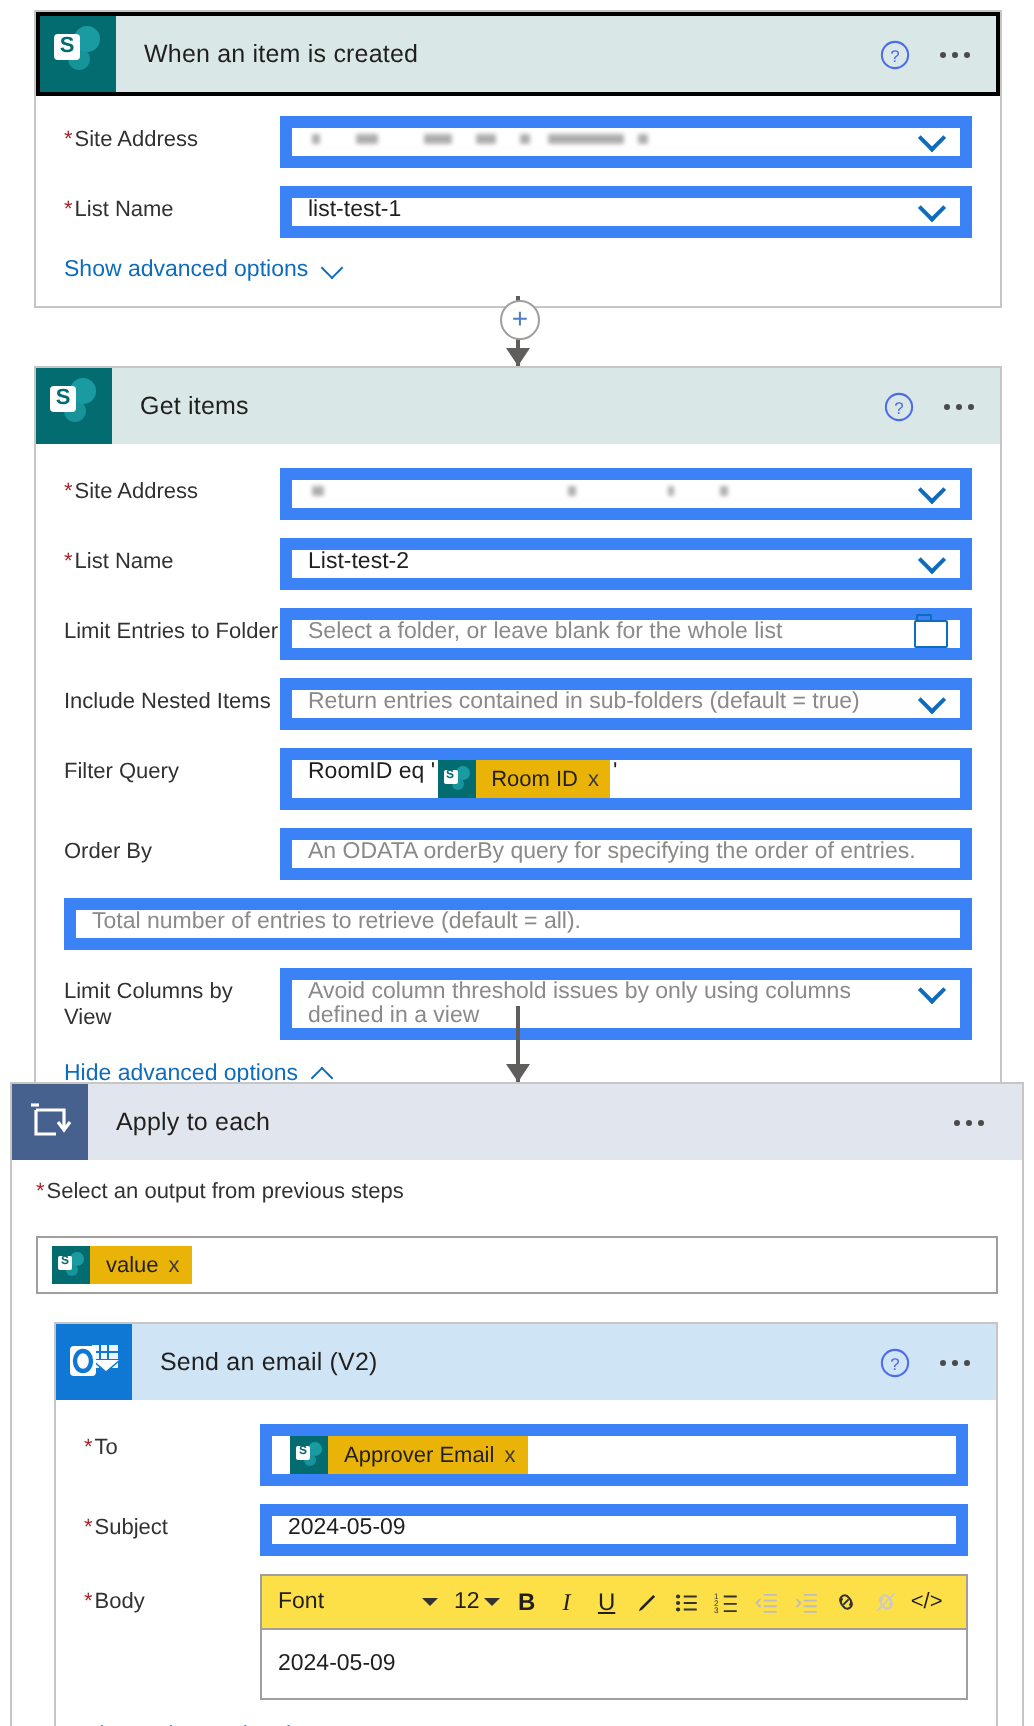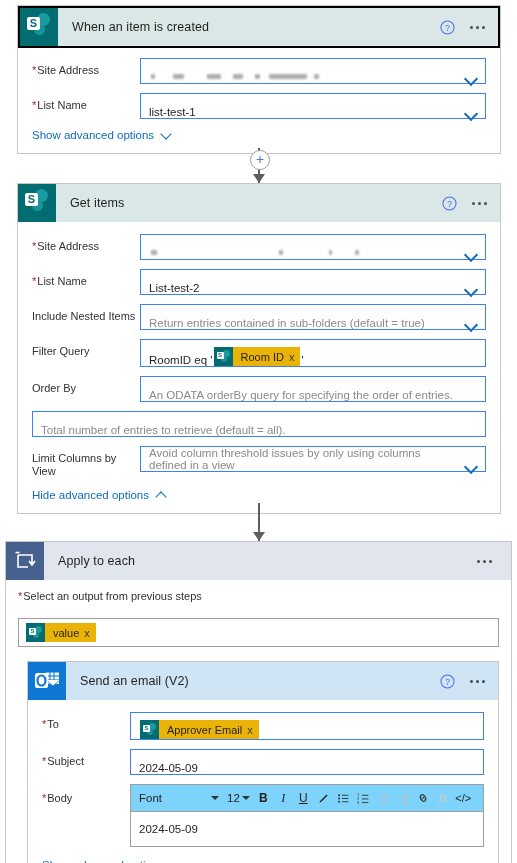--- a/index.html
+++ b/index.html
@@ -88,24 +88,24 @@
     flex: 0 0 108px;
     padding-top: 6px;
     font-size: 11px;
     color: #323130;
     line-height: 13px;
   }
   .flabel .req { color: #a4262c; margin-right: 1px; }
   .fctl {
     flex: 1 1 auto;
     min-height: 26px;
-    border: 1px solid #3b82f6;
+    border: 6px solid #3b82f6;
     background: #fff;
     display: flex;
-    align-items: flex-end;
+    align-items: flex-start;
     padding: 0 6px 0 8px;
     box-sizing: border-box;
     font-size: 11.5px;
   }
   .fctl.tall { min-height: 28px; }
   .fval { flex: 1 1 auto; color: #201f1e; }
   .fph  { flex: 1 1 auto; color: #8c8a89; }
 
   .chev {
     flex: 0 0 auto;
@@ -283,21 +283,21 @@
     margin-bottom: 14px;
   }
 
   
   .rtbar {
     display: flex;
     align-items: center;
     height: 27px;
     border: 1px solid #a19f9d;
     border-bottom: none;
-    background: #7dd3fc;
+    background: #fde047;
     padding: 0 4px;
     gap: 1px;
     box-sizing: border-box;
   }
   .rt-font {
     display:flex; align-items:center;
     width: 80px;
     font-size: 11.5px;
     color:#201f1e;
     justify-content: space-between;
@@ -437,20 +437,27 @@
     </div>
 
     <div class="frow">
       <div class="flabel"><span class="req">*</span><span>List Name</span></div>
       <div class="fctl">
         <div class="fval">List-test-2</div>
         <div class="chev"></div>
       </div>
     </div>
 
+    <div class="frow">
+      <div class="flabel">Limit Entries to Folder</div>
+      <div class="fctl">
+        <div class="fph">Select a folder, or leave blank for the whole list</div>
+        <div class="folder-ico"></div>
+      </div>
+    </div>
 
     <div class="frow">
       <div class="flabel">Include Nested Items</div>
       <div class="fctl">
         <div class="fph">Return entries contained in sub-folders (default = true)</div>
         <div class="chev"></div>
       </div>
     </div>
 
     <div class="frow">

